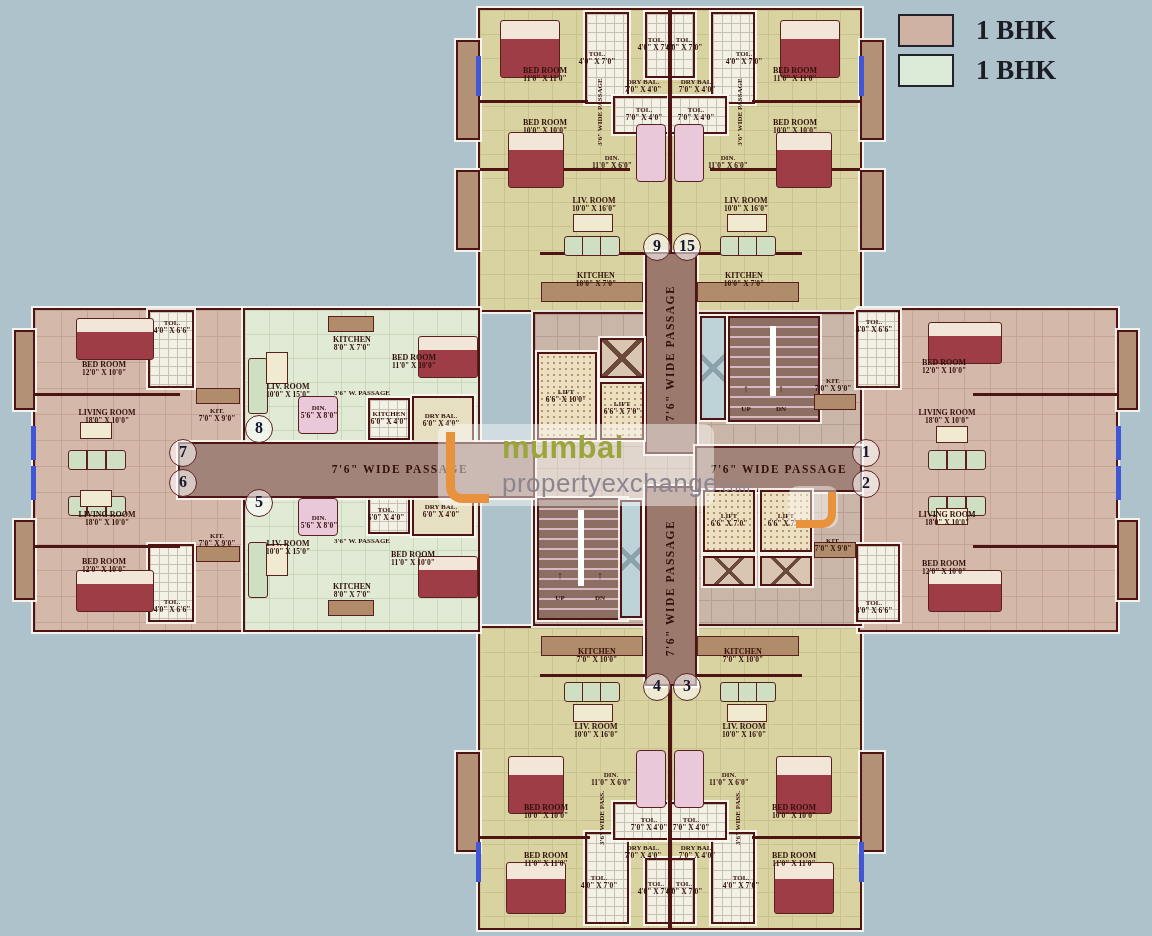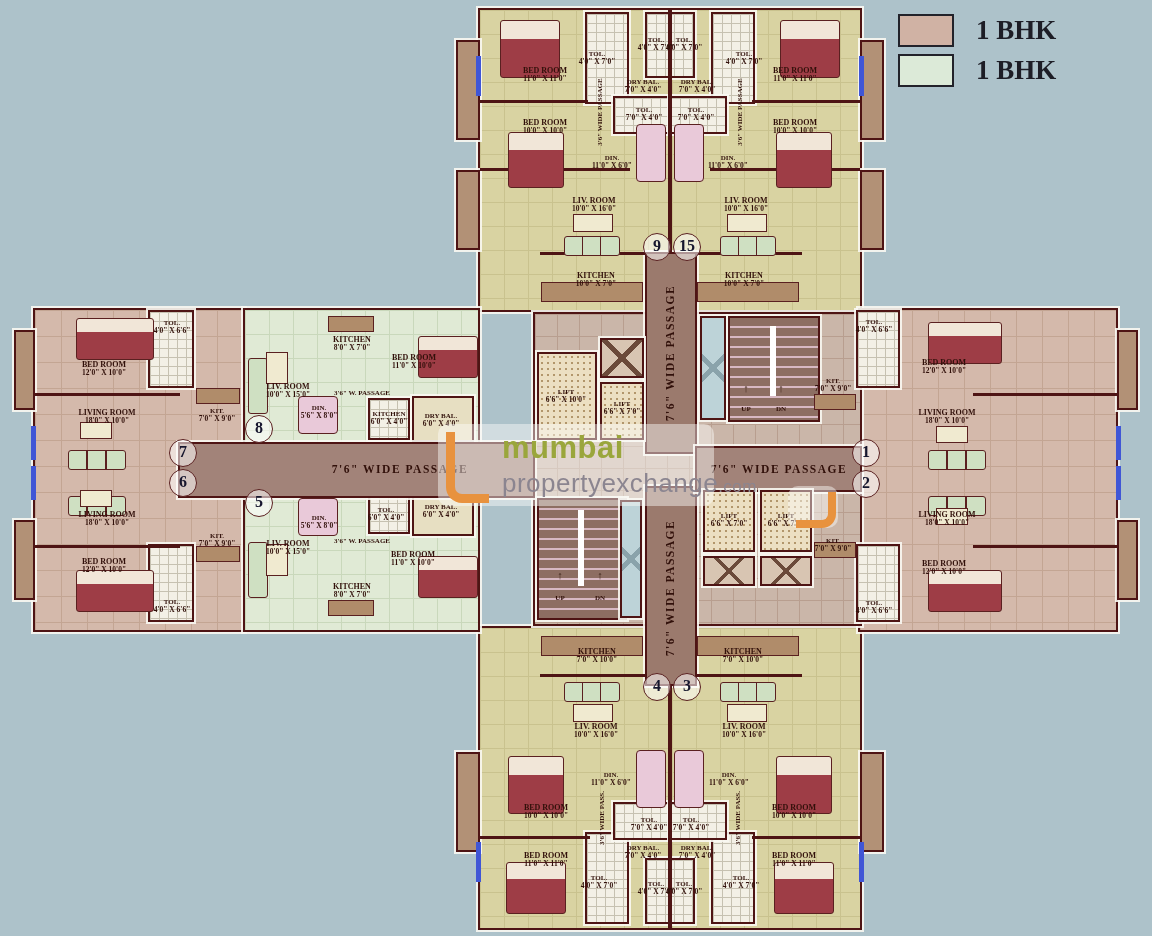--- a/index.html
+++ b/index.html
@@ -49,21 +49,21 @@
   .wm-box1{left:0;top:4px;width:276px;height:82px;}
   .wm-box2{left:350px;top:66px;width:50px;height:42px;}
   .wm-bracket-l{position:absolute;left:8px;top:12px;width:34px;height:62px;
        border-left:9px solid #e8923e;border-bottom:9px solid #e8923e;border-bottom-left-radius:16px;}
   .wm-bracket-r{position:absolute;left:358px;top:72px;width:32px;height:28px;
        border-right:8px solid #e8923e;border-bottom:8px solid #e8923e;border-bottom-right-radius:14px;}
   .wm-brand{position:absolute;left:64px;top:10px;font-family:"Liberation Sans",sans-serif;
        font-weight:bold;font-size:31px;color:#9aa63c;letter-spacing:.5px;}
   .wm-brand2{position:absolute;left:64px;top:48px;font-family:"Liberation Sans",sans-serif;
        font-size:26px;color:#8b8590;letter-spacing:.5px;}
-  .wm-tld{font-size:17px;}
+  .wm-tld{font-size:14px;}
 </style>
 </head>
 <body>
 
 <div id="plan">
     <div class="block grid-tan" style="left: 478px; top: 8px; width: 384px; height: 304px;"></div>
     <div class="block grid-tan" style="left: 478px; top: 626px; width: 384px; height: 304px;"></div>
     <div class="block grid-pink" style="left: 33px; top: 308px; width: 212px; height: 324px;"></div>
     <div class="block grid-green" style="left: 243px; top: 308px; width: 237px; height: 324px;"></div>
     <div class="block grid-pink" style="left: 858px; top: 308px; width: 260px; height: 324px;"></div>

